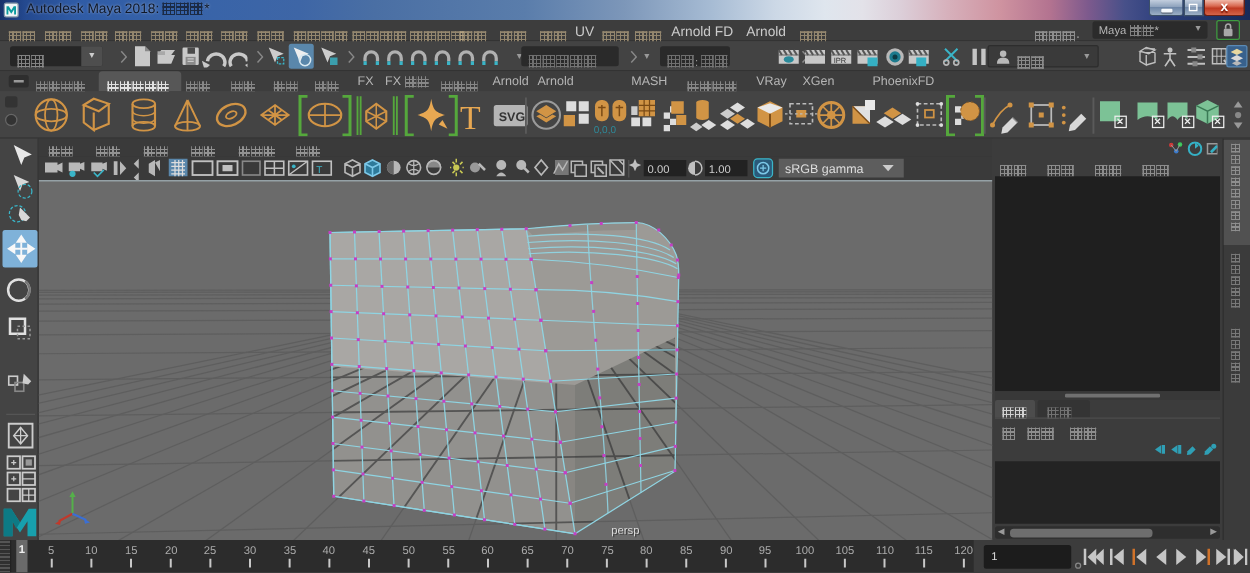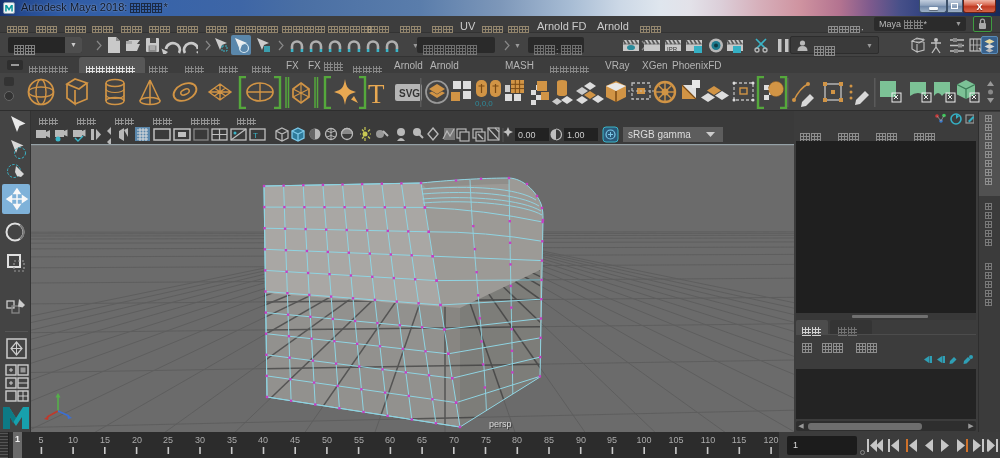--- a/index.html
+++ b/index.html
@@ -228,21 +228,21 @@
       <span class="lbl" style="left:252px;top:4px;color:#b5b5b5"><i class="g" style="width:9px;height:9px;margin-right:1px;opacity:0.62;"></i><i class="g" style="width:9px;height:9px;margin-right:1px;opacity:0.62;"></i></span>
       <span class="lbl" style="left:286px;top:3px;color:#b5b5b5;font-size:10px">FX</span>
       <span class="lbl" style="left:308px;top:3px;color:#b5b5b5;font-size:10px">FX <i class="g" style="width:9px;height:9px;margin-right:1px;opacity:0.62;"></i><i class="g" style="width:9px;height:9px;margin-right:1px;opacity:0.62;"></i></span>
       <span class="lbl" style="left:353px;top:4px;color:#b5b5b5"><i class="g" style="width:9px;height:9px;margin-right:1px;opacity:0.62;"></i><i class="g" style="width:9px;height:9px;margin-right:1px;opacity:0.62;"></i><i class="g" style="width:9px;height:9px;margin-right:1px;opacity:0.62;"></i></span>
       <span class="lbl" style="left:394px;top:3px;color:#b5b5b5;font-size:10px">Arnold</span>
       <span class="lbl" style="left:430px;top:3px;color:#b5b5b5;font-size:10px">Arnold</span>
       <span class="lbl" style="left:505px;top:3px;color:#b5b5b5;font-size:10px">MASH</span>
       <span class="lbl" style="left:550px;top:4px;color:#b5b5b5"><i class="g" style="width:9px;height:9px;margin-right:1px;opacity:0.62;"></i><i class="g" style="width:9px;height:9px;margin-right:1px;opacity:0.62;"></i><i class="g" style="width:9px;height:9px;margin-right:1px;opacity:0.62;"></i><i class="g" style="width:9px;height:9px;margin-right:1px;opacity:0.62;"></i></span>
       <span class="lbl" style="left:605px;top:3px;color:#b5b5b5;font-size:10px">VRay</span>
       <span class="lbl" style="left:642px;top:3px;color:#b5b5b5;font-size:10px">XGen</span>
-      <span class="lbl" style="left:672px;top:3px;color:#b5b5b5;font-size:10px">PhoenixFD</span>
+      <span class="lbl" style="left:698px;top:3px;color:#b5b5b5;font-size:10px">PhoenixFD</span>
     </div>
     <div class="row" style="top:73px;height:38px;background:#444444;border-bottom:1px solid #2e2e2e">
       <div class="abs" style="left:4px;top:4px;width:10px;height:9px;background:#333;border-radius:2px"></div>
       <div class="abs" style="left:4px;top:18px;width:10px;height:10px;border-radius:5px;background:#333;border:1px solid #666"></div>
       <svg class="abs" style="left:24px;top:3px" width="970" height="33" viewBox="0 0 970 33">
         <circle cx="17" cy="16" r="12.5" fill="none" stroke="#d19445" stroke-width="1.7"></circle>
         <ellipse cx="17" cy="16" rx="12.5" ry="5" fill="none" stroke="#d19445" stroke-width="1.4"></ellipse>
         <ellipse cx="17" cy="16" rx="5" ry="12.5" fill="none" stroke="#d19445" stroke-width="1.4"></ellipse>
         <path d="M43 8 l8 -5 l12 4 l-8 6 z M43 8 v14 l8 6 v-14 M51 28 l12 -5 v-16 M51 14 v14" fill="none" stroke="#d19445" stroke-width="1.7"></path>
         <ellipse cx="91" cy="7" rx="9" ry="3.5" fill="none" stroke="#d19445" stroke-width="1.5"></ellipse>

